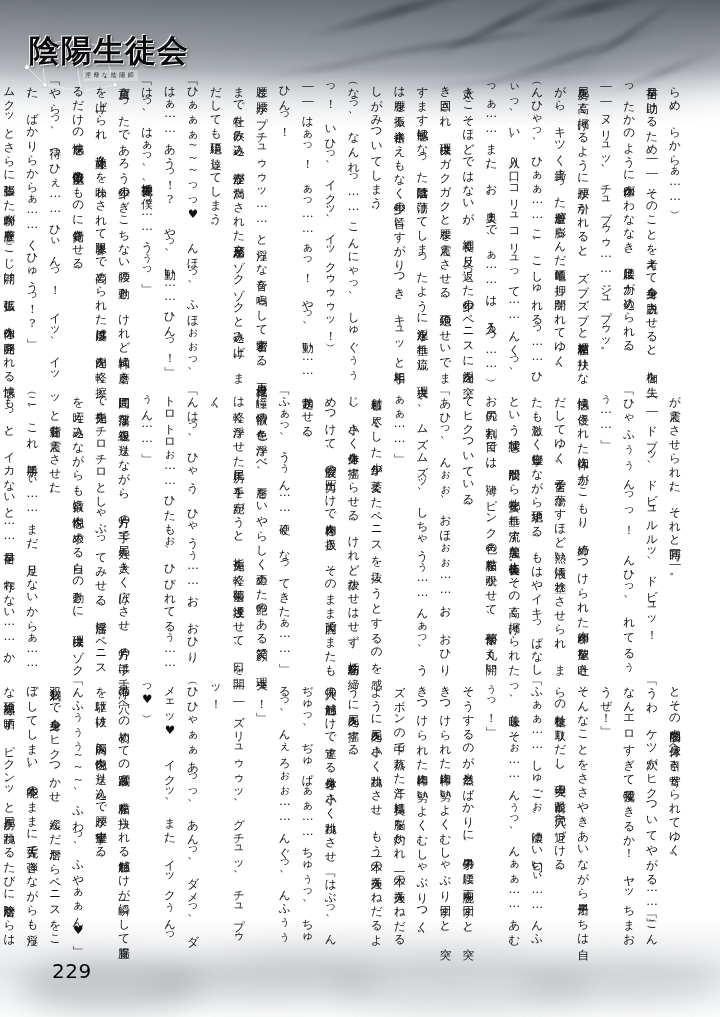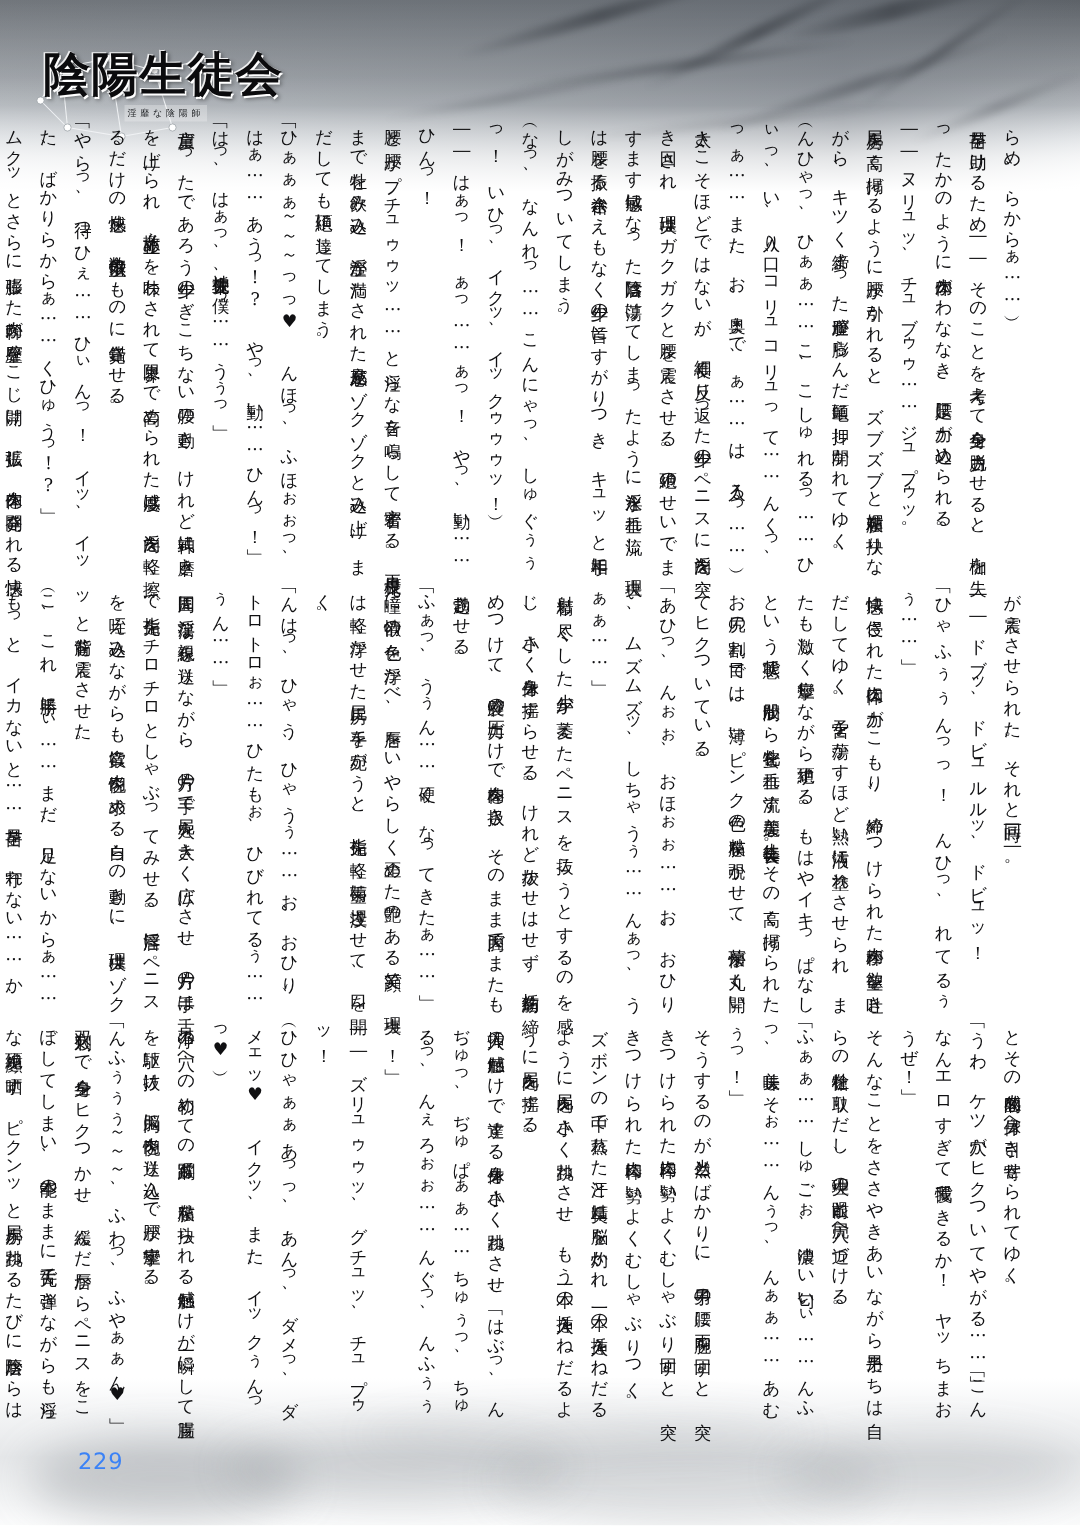--- a/index.html
+++ b/index.html
@@ -150,22 +150,22 @@
   .block p {
     margin: 0;
   }
 
   
   #page-number {
     position: absolute;
     left: 52px;
     bottom: 34px;
     font-family: "DejaVu Sans", "Liberation Sans", sans-serif;
-    font-size: 15px;
-    color: #3b82f6;
+    font-size: 20px;
+    color: #000000;
     letter-spacing: .5px;
     text-align: center;
   }
 </style>
 </head>
 <body>
 
 <div id="page">
 
   <div id="bg-top" class="bg-layer">

